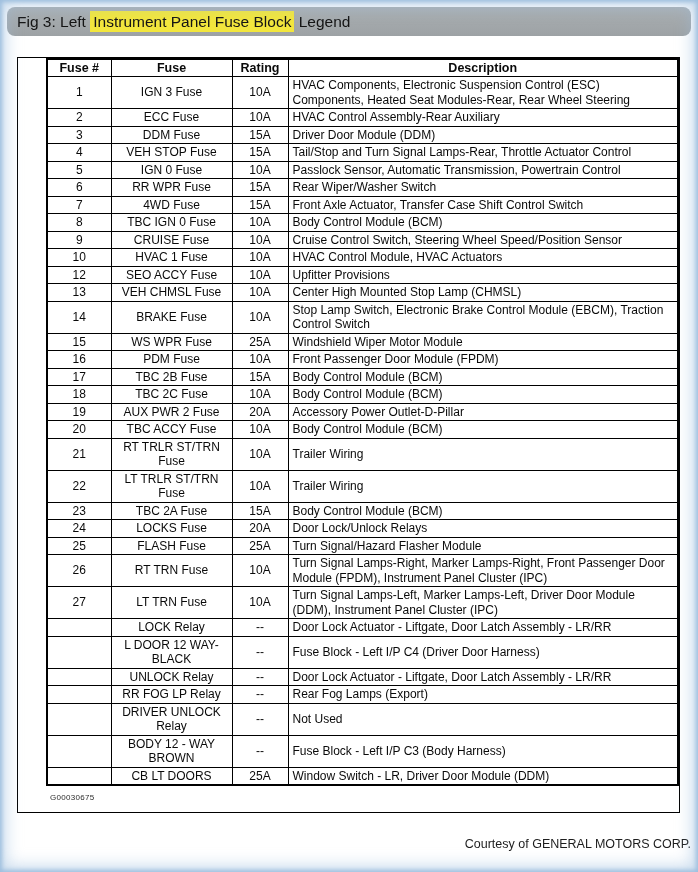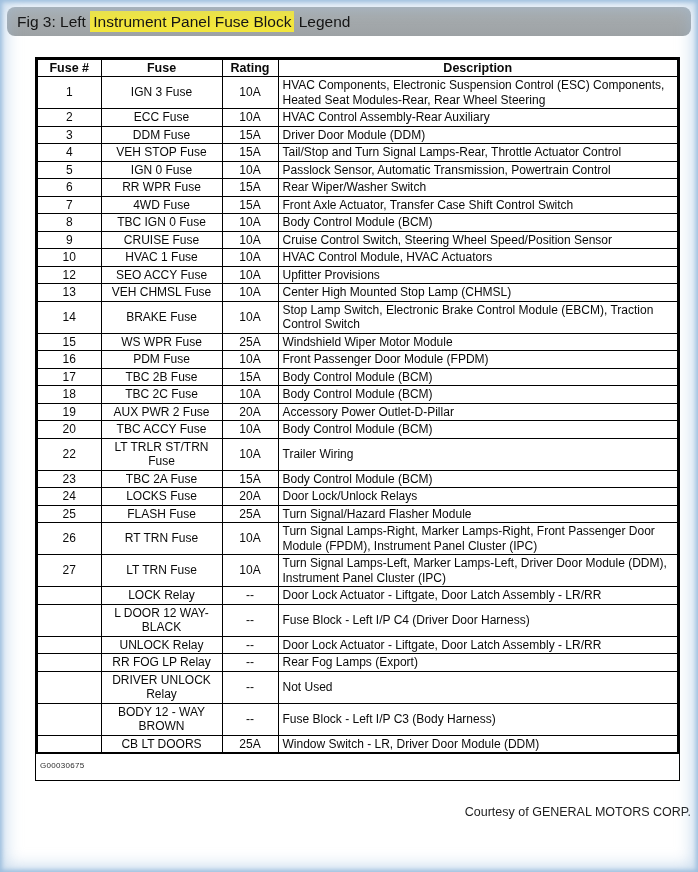--- a/index.html
+++ b/index.html
@@ -36,23 +36,24 @@
     color: #141414;
     margin-bottom: 21px;
     border-radius: 8px;
   }
   .title-bar mark {
     background: var(--highlight_yellow, #f2e63d);
     color: #141414;
     padding: 2px 3px;
   }
   .table-frame {
-    margin: 0 11px 0 28px;
+    margin: 0 11px 0 10px;
     border: 1px solid var(--border_black, #000);
     background: #fff;
+    padding-left: 28px;
   }
   table {
     width: 100%;
     border-collapse: collapse;
     border: 2px solid var(--border_black, #000);
     font-size: 12px;
     color: #0a0a0a;
     table-layout: fixed;
   }
   th {
@@ -218,20 +219,26 @@
           <td class="rating">20A</td>
           <td class="desc">Accessory Power Outlet-D-Pillar</td>
         </tr>
         <tr>
           <td class="num">20</td>
           <td class="fuse">TBC ACCY Fuse</td>
           <td class="rating">10A</td>
           <td class="desc">Body Control Module (BCM)</td>
         </tr>
         <tr>
+          <td class="num">21</td>
+          <td class="fuse">RT TRLR ST/TRN Fuse</td>
+          <td class="rating">10A</td>
+          <td class="desc">Trailer Wiring</td>
+        </tr>
+        <tr>
           <td class="num">22</td>
           <td class="fuse">LT TRLR ST/TRN Fuse</td>
           <td class="rating">10A</td>
           <td class="desc">Trailer Wiring</td>
         </tr>
         <tr>
           <td class="num">23</td>
           <td class="fuse">TBC 2A Fuse</td>
           <td class="rating">15A</td>
           <td class="desc">Body Control Module (BCM)</td>

